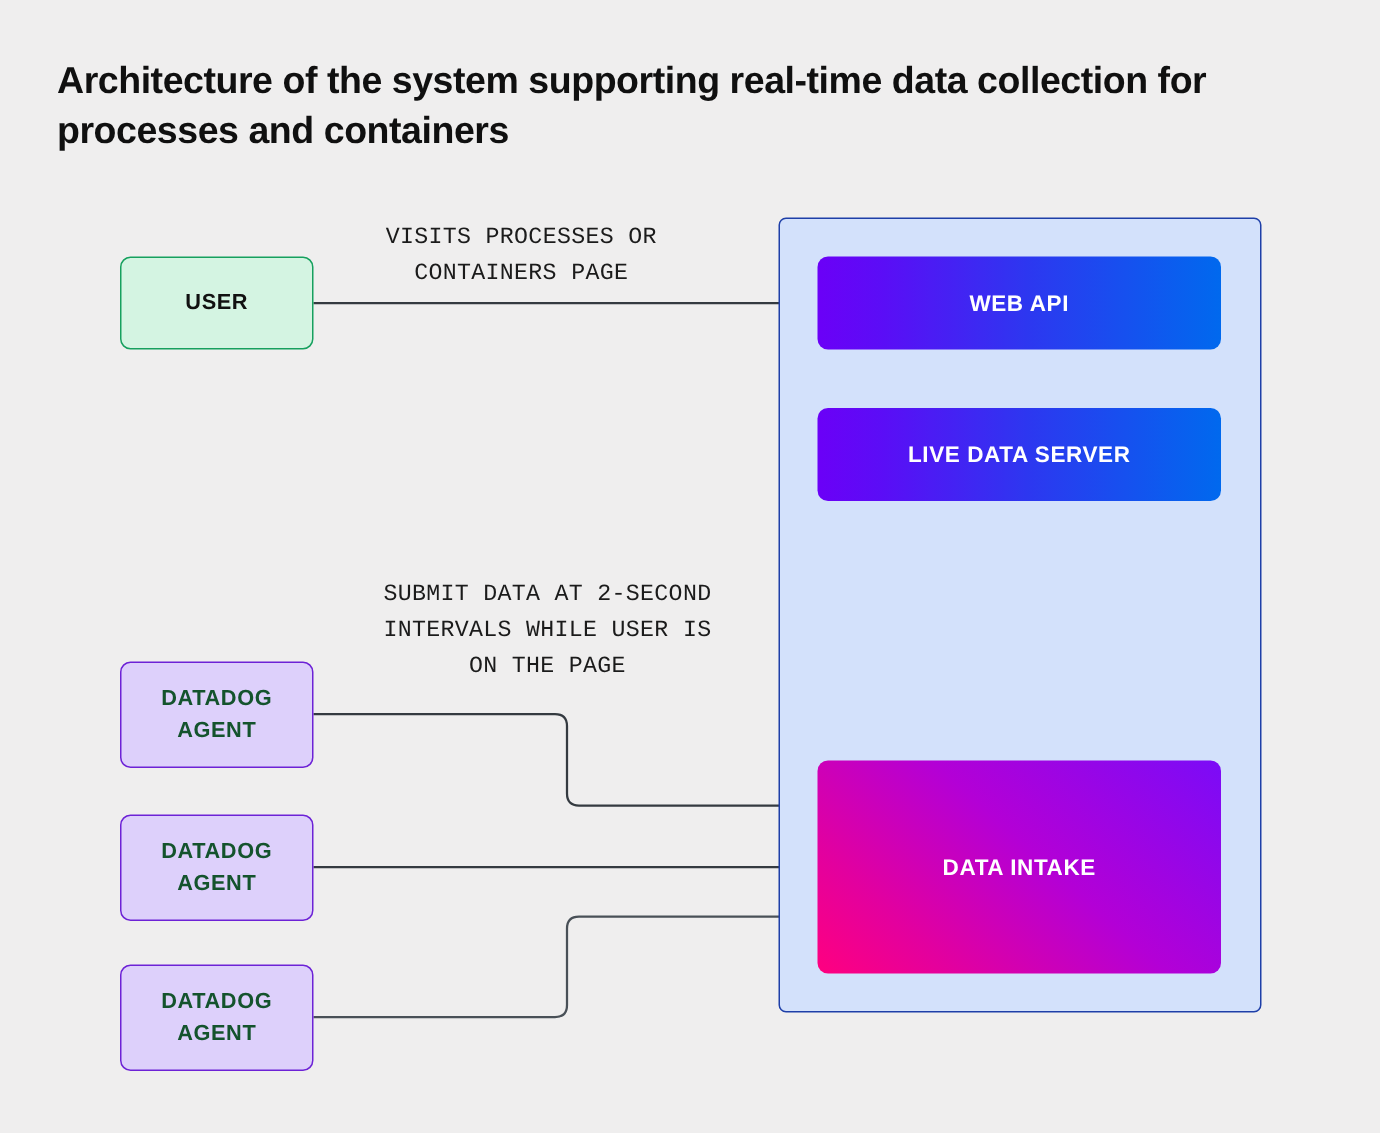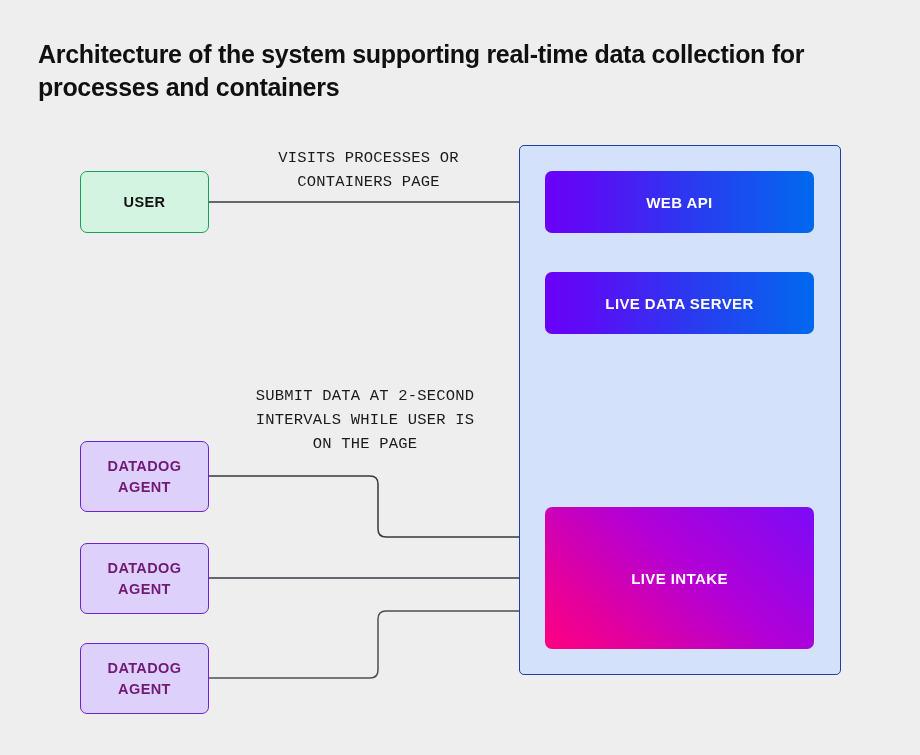--- a/index.html
+++ b/index.html
@@ -75,21 +75,21 @@
   
   .node-agent {
     background: #ddd0fb;
     border: 1.6px solid #6d22d6;
     border-radius: 7px;
   }
   .node-agent .node-label {
     font-size: 14.5px;
     line-height: 21px;
     letter-spacing: 0.4px;
-    color: #701a75;
+    color: #14532d;
   }
 
   
   #container-panel {
     position: absolute;
     box-sizing: border-box;
     background: #d3e1fb;
     border: 1.6px solid #1e3fa8;
     border-radius: 5px;
   }
@@ -151,21 +151,21 @@
 
     <path d="M679.5,507 L679.5,441" fill="none" stroke="#495057" stroke-width="1.5" marker-end="url(#arrowhead-up)"></path>
 
     <path d="M209,476 L370,476 Q378,476 378,484 L378,529 Q378,537 386,537 L536,537" fill="none" stroke="#343a40" stroke-width="1.5" marker-end="url(#arrowhead)"></path>
 
     <path d="M209,578 L536,578" fill="none" stroke="#343a40" stroke-width="1.5" marker-end="url(#arrowhead)"></path>
 
     <path d="M209,678 L370,678 Q378,678 378,670 L378,619 Q378,611 386,611 L536,611" fill="none" stroke="#495057" stroke-width="1.5" marker-end="url(#arrowhead)"></path>
   </svg>
 
-  <div class="edge-label" style="left:246px; top:146px; width:245px;">VISITS PROCESSES OR
+  <div class="edge-label" style="left:225px; top:146px; width:245px;">VISITS PROCESSES OR
 CONTAINERS PAGE</div>
 
   <div class="edge-label" style="left:220px; top:384px; width:290px;">SUBMIT DATA AT 2-SECOND
 INTERVALS WHILE USER IS
 ON THE PAGE</div>
 
   <div class="node node-user" style="left:80px; top:171px; width:129px; height:62px;">
     <span class="node-label">USER</span>
   </div>
 
@@ -189,16 +189,16 @@
   <div class="node node-service grad-blue" style="left:545px; top:272px; width:269px; height:62px;">
     <span class="node-label">LIVE DATA SERVER</span>
   </div>
 
   <div class="node node-service grad-blue" style="left:545px; top:171px; width:269px; height:62px;">
     <span class="node-label">WEB API</span>
   </div>
 
 
   <div class="node node-service grad-pink" style="left:545px; top:507px; width:269px; height:142px;">
-    <span class="node-label">LIVE INTAKE</span>
+    <span class="node-label">DATA INTAKE</span>
   </div>
 
 </div>
 
 </body></html>

